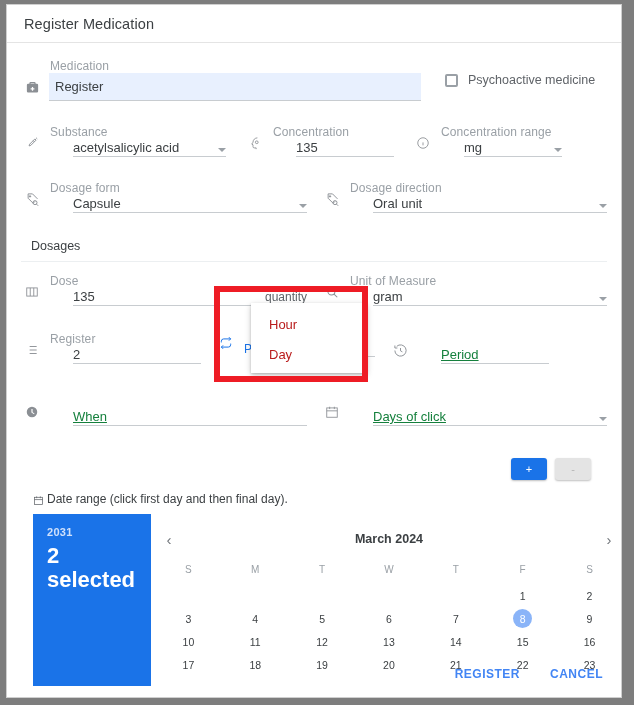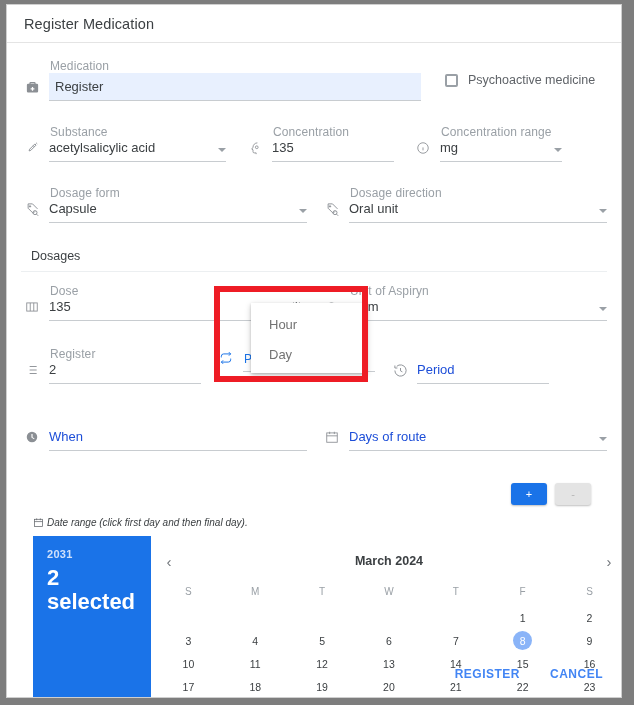--- a/index.html
+++ b/index.html
@@ -78,33 +78,33 @@
     top: 0;
     left: 1px;
     font-size: 12px;
     color: #9aa0a6;
     letter-spacing: .1px;
     white-space: nowrap;
   }
   .flabel.active { color: #1a73e8; }
   .fline {
     border-bottom: 1px solid #c8ccd0;
-    padding-bottom: 5px;
     display: flex;
     align-items: baseline;
+    margin-left: 24px;
   }
   .fval {
     font-size: 13px;
     color: #3c4043;
     line-height: 17px;
     flex: 1;
     white-space: nowrap;
     overflow: hidden;
   }
-  .fval.ph { color: #1d4ed8; }
+  .fval.ph { color: #15803d; text-decoration: underline; }
   .suffix {
     font-size: 12px;
     color: #5f6368;
     padding-left: 6px;
   }
   .caret {
     width: 0; height: 0;
     border-left: 4px solid transparent;
     border-right: 4px solid transparent;
     border-top: 4px solid #9aa0a6;
@@ -149,21 +149,21 @@
     z-index: 40;
     padding: 6px 0;
     box-sizing: border-box;
   }
   .dd-item {
     height: 30px;
     display: flex;
     align-items: center;
     padding-left: 18px;
     font-size: 13px;
-    color: #737373;
+    color: #b91c1c;
   }
   
   .red-box {
     position: absolute;
     border: 6px solid #ee1c25;
     box-sizing: border-box;
     z-index: 60;
     pointer-events: none;
   }
   
@@ -181,24 +181,23 @@
     justify-content: center;
     font-size: 11px;
     box-shadow: 0 1px 2px rgba(0,0,0,.25);
   }
   .btn-add { background: #1a73e8; color: #fff; }
   .btn-rem { background: #e4e4e4; color: #b5b5b5; }
   
   .daterange-label {
     display: flex;
     align-items: flex-end;
-    font-size: 10px;
+    font-size: 12px;
     color: #3c4043;
     margin: 12px 0 8px 12px;
-    font-style: italic;
   }
   .daterange-label svg { margin-right: 3px; }
   .picker {
     display: flex;
     margin-left: 12px;
     width: 594px;
   }
   .picker-side {
     width: 118px;
     min-width: 118px;
@@ -418,21 +417,21 @@
           </div>
         </div>
         <div class="field" style="width:290px;margin-left:14px">
           <span class="ficon">
             <svg width="14" height="14" viewBox="0 0 24 24" fill="none" stroke="#8b8f94" stroke-width="1.8">
               <circle cx="11" cy="11" r="6"></circle>
                 <path d="M15.5 15.5L21 21"></path>
             </svg>
           </span>
           <div class="fwrap">
-            <span class="flabel">Unit of Aspiryn</span>
+            <span class="flabel">Unit of Measure</span>
             <div class="fline">
               <span class="fval">gram</span>
               <span class="caret"></span>
             </div>
           </div>
         </div>
       </div>
 
       <div class="row" style="margin-top:26px">
         <div class="field" style="width:180px">
@@ -496,21 +495,21 @@
         </div>
         <div class="field" style="width:290px;margin-left:14px">
           <span class="ficon">
             <svg width="14" height="14" viewBox="0 0 24 24" fill="none" stroke="#8b8f94" stroke-width="1.5">
               <rect x="3" y="5" width="18" height="16"></rect>
                 <path d="M3 10h18M8 3v4M16 3v4"></path>
             </svg>
           </span>
           <div class="fwrap">
             <div class="fline">
-              <span class="fval ph">Days of route</span>
+              <span class="fval ph">Days of click</span>
               <span class="caret"></span>
             </div>
           </div>
         </div>
       </div>
 
       <div class="btn-row" style="margin-top:32px">
         <div class="btn-sq btn-add">+</div>
         <div class="btn-sq btn-rem">-</div>
       </div>

